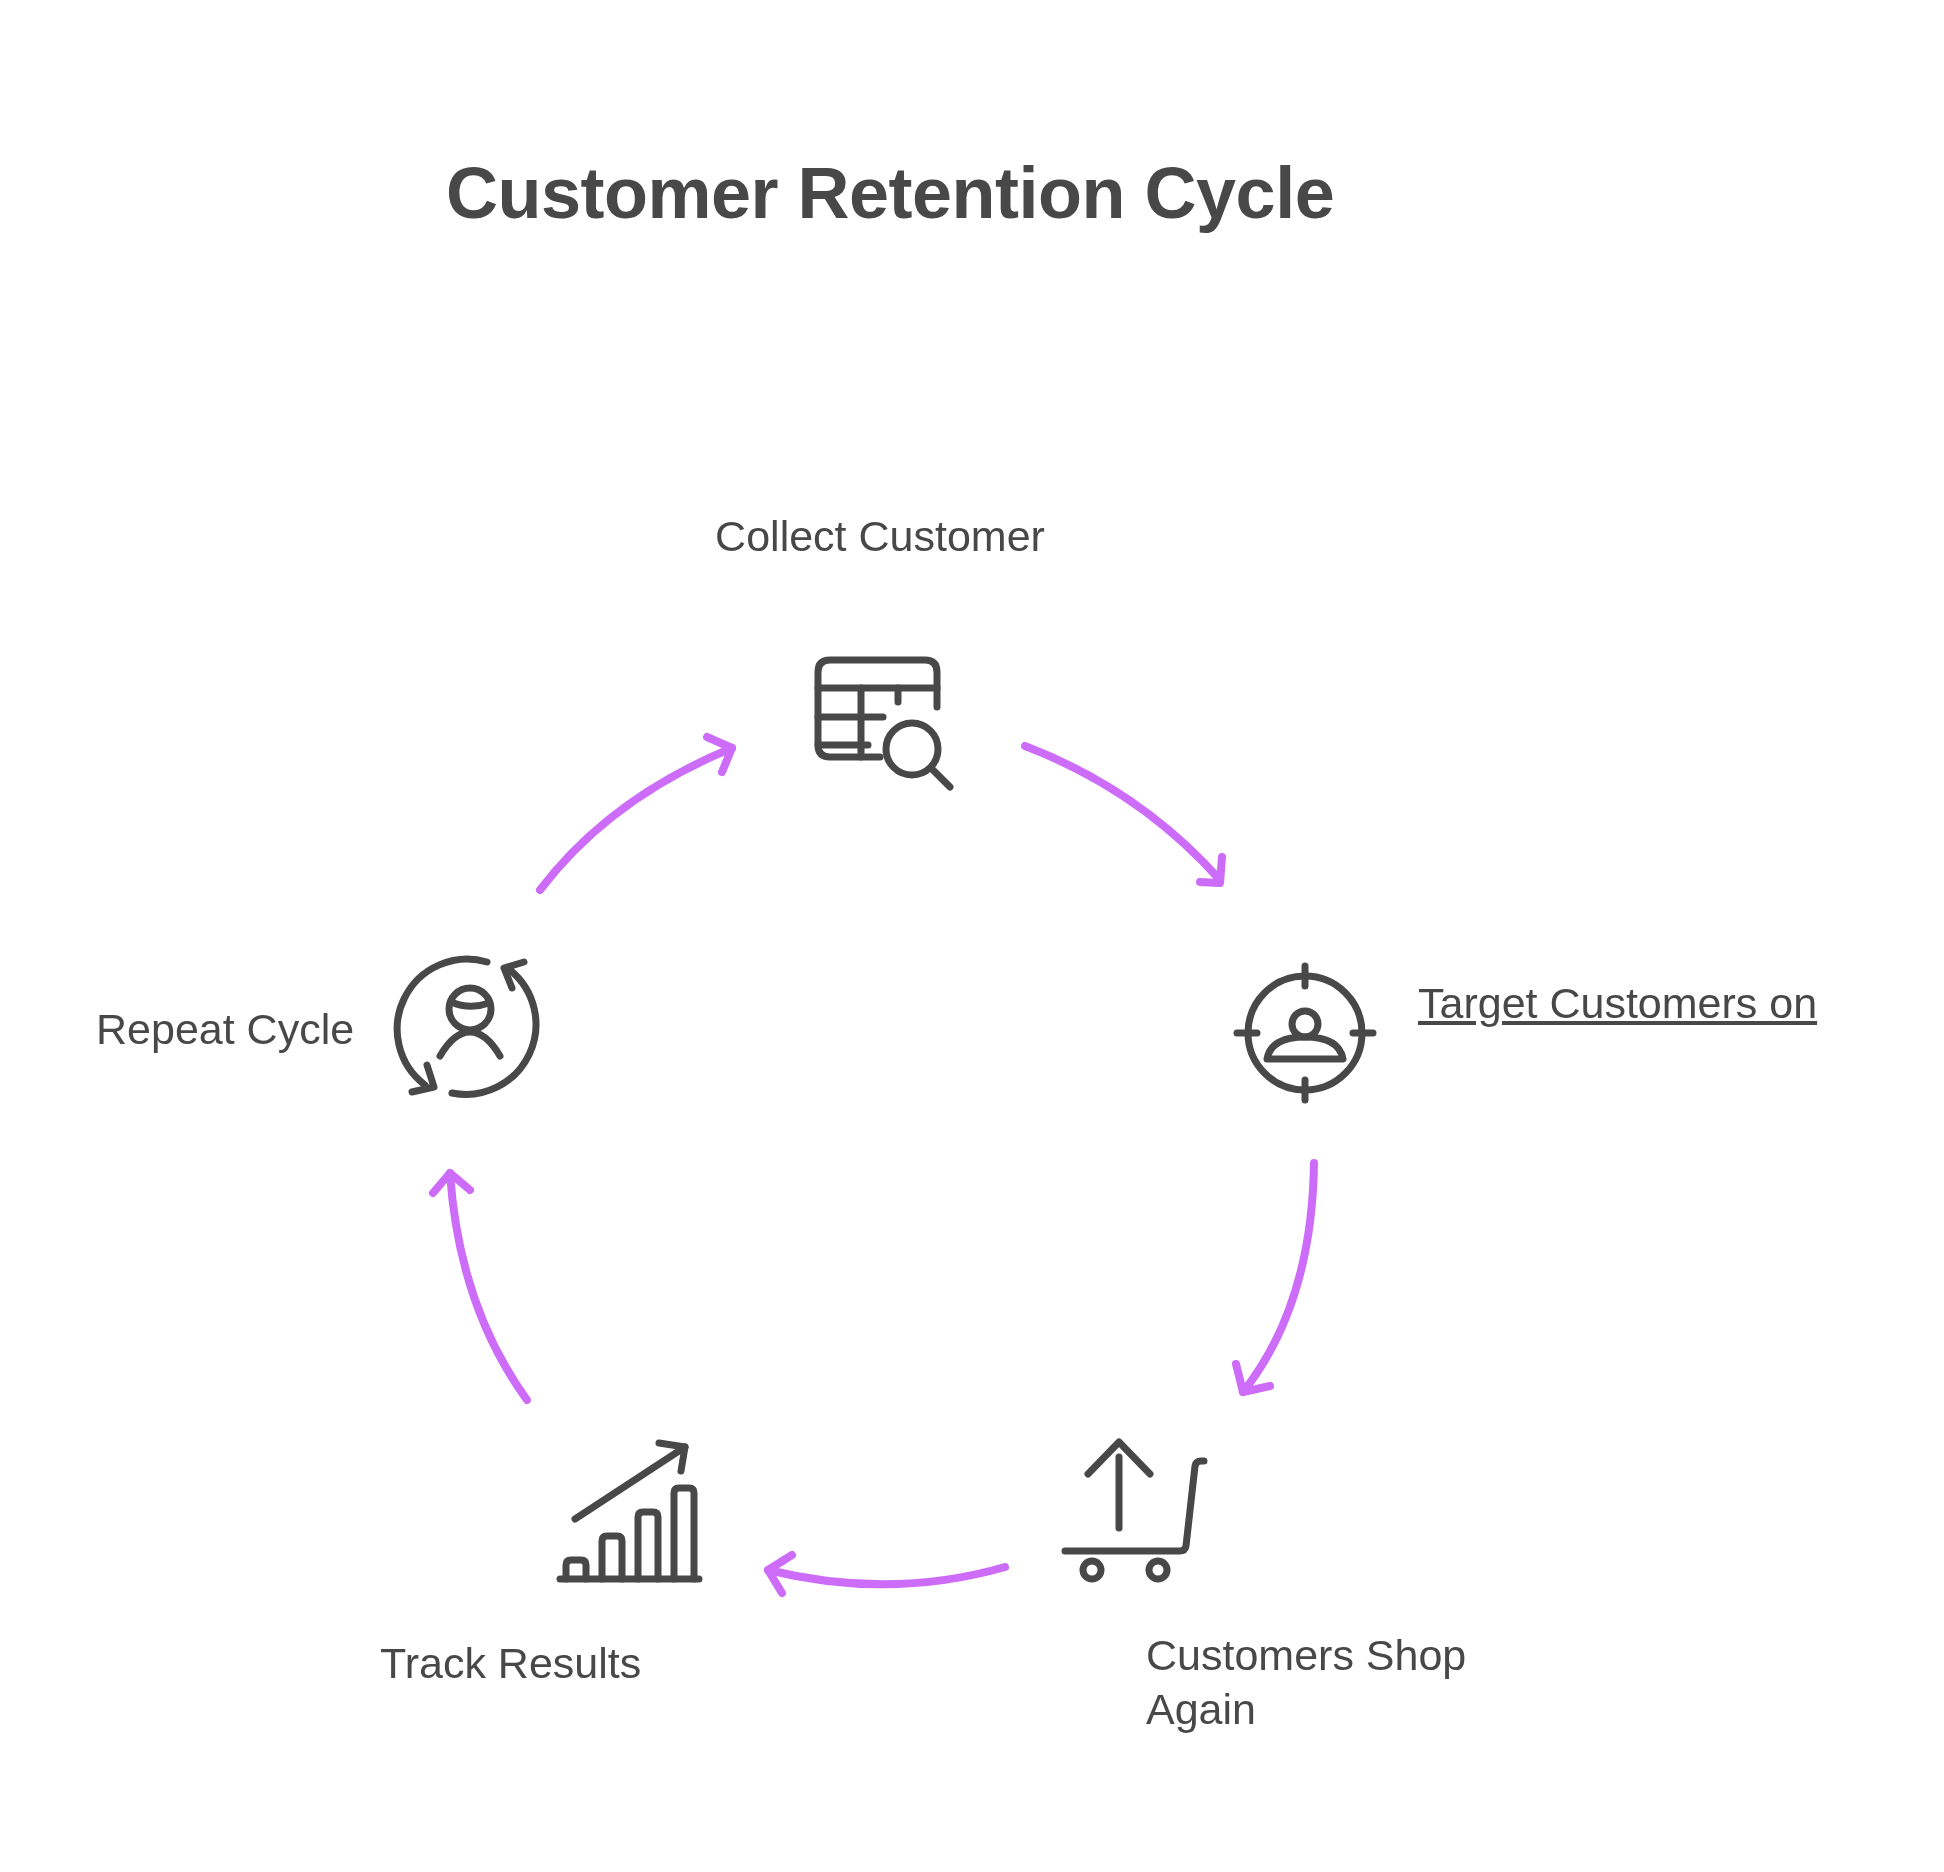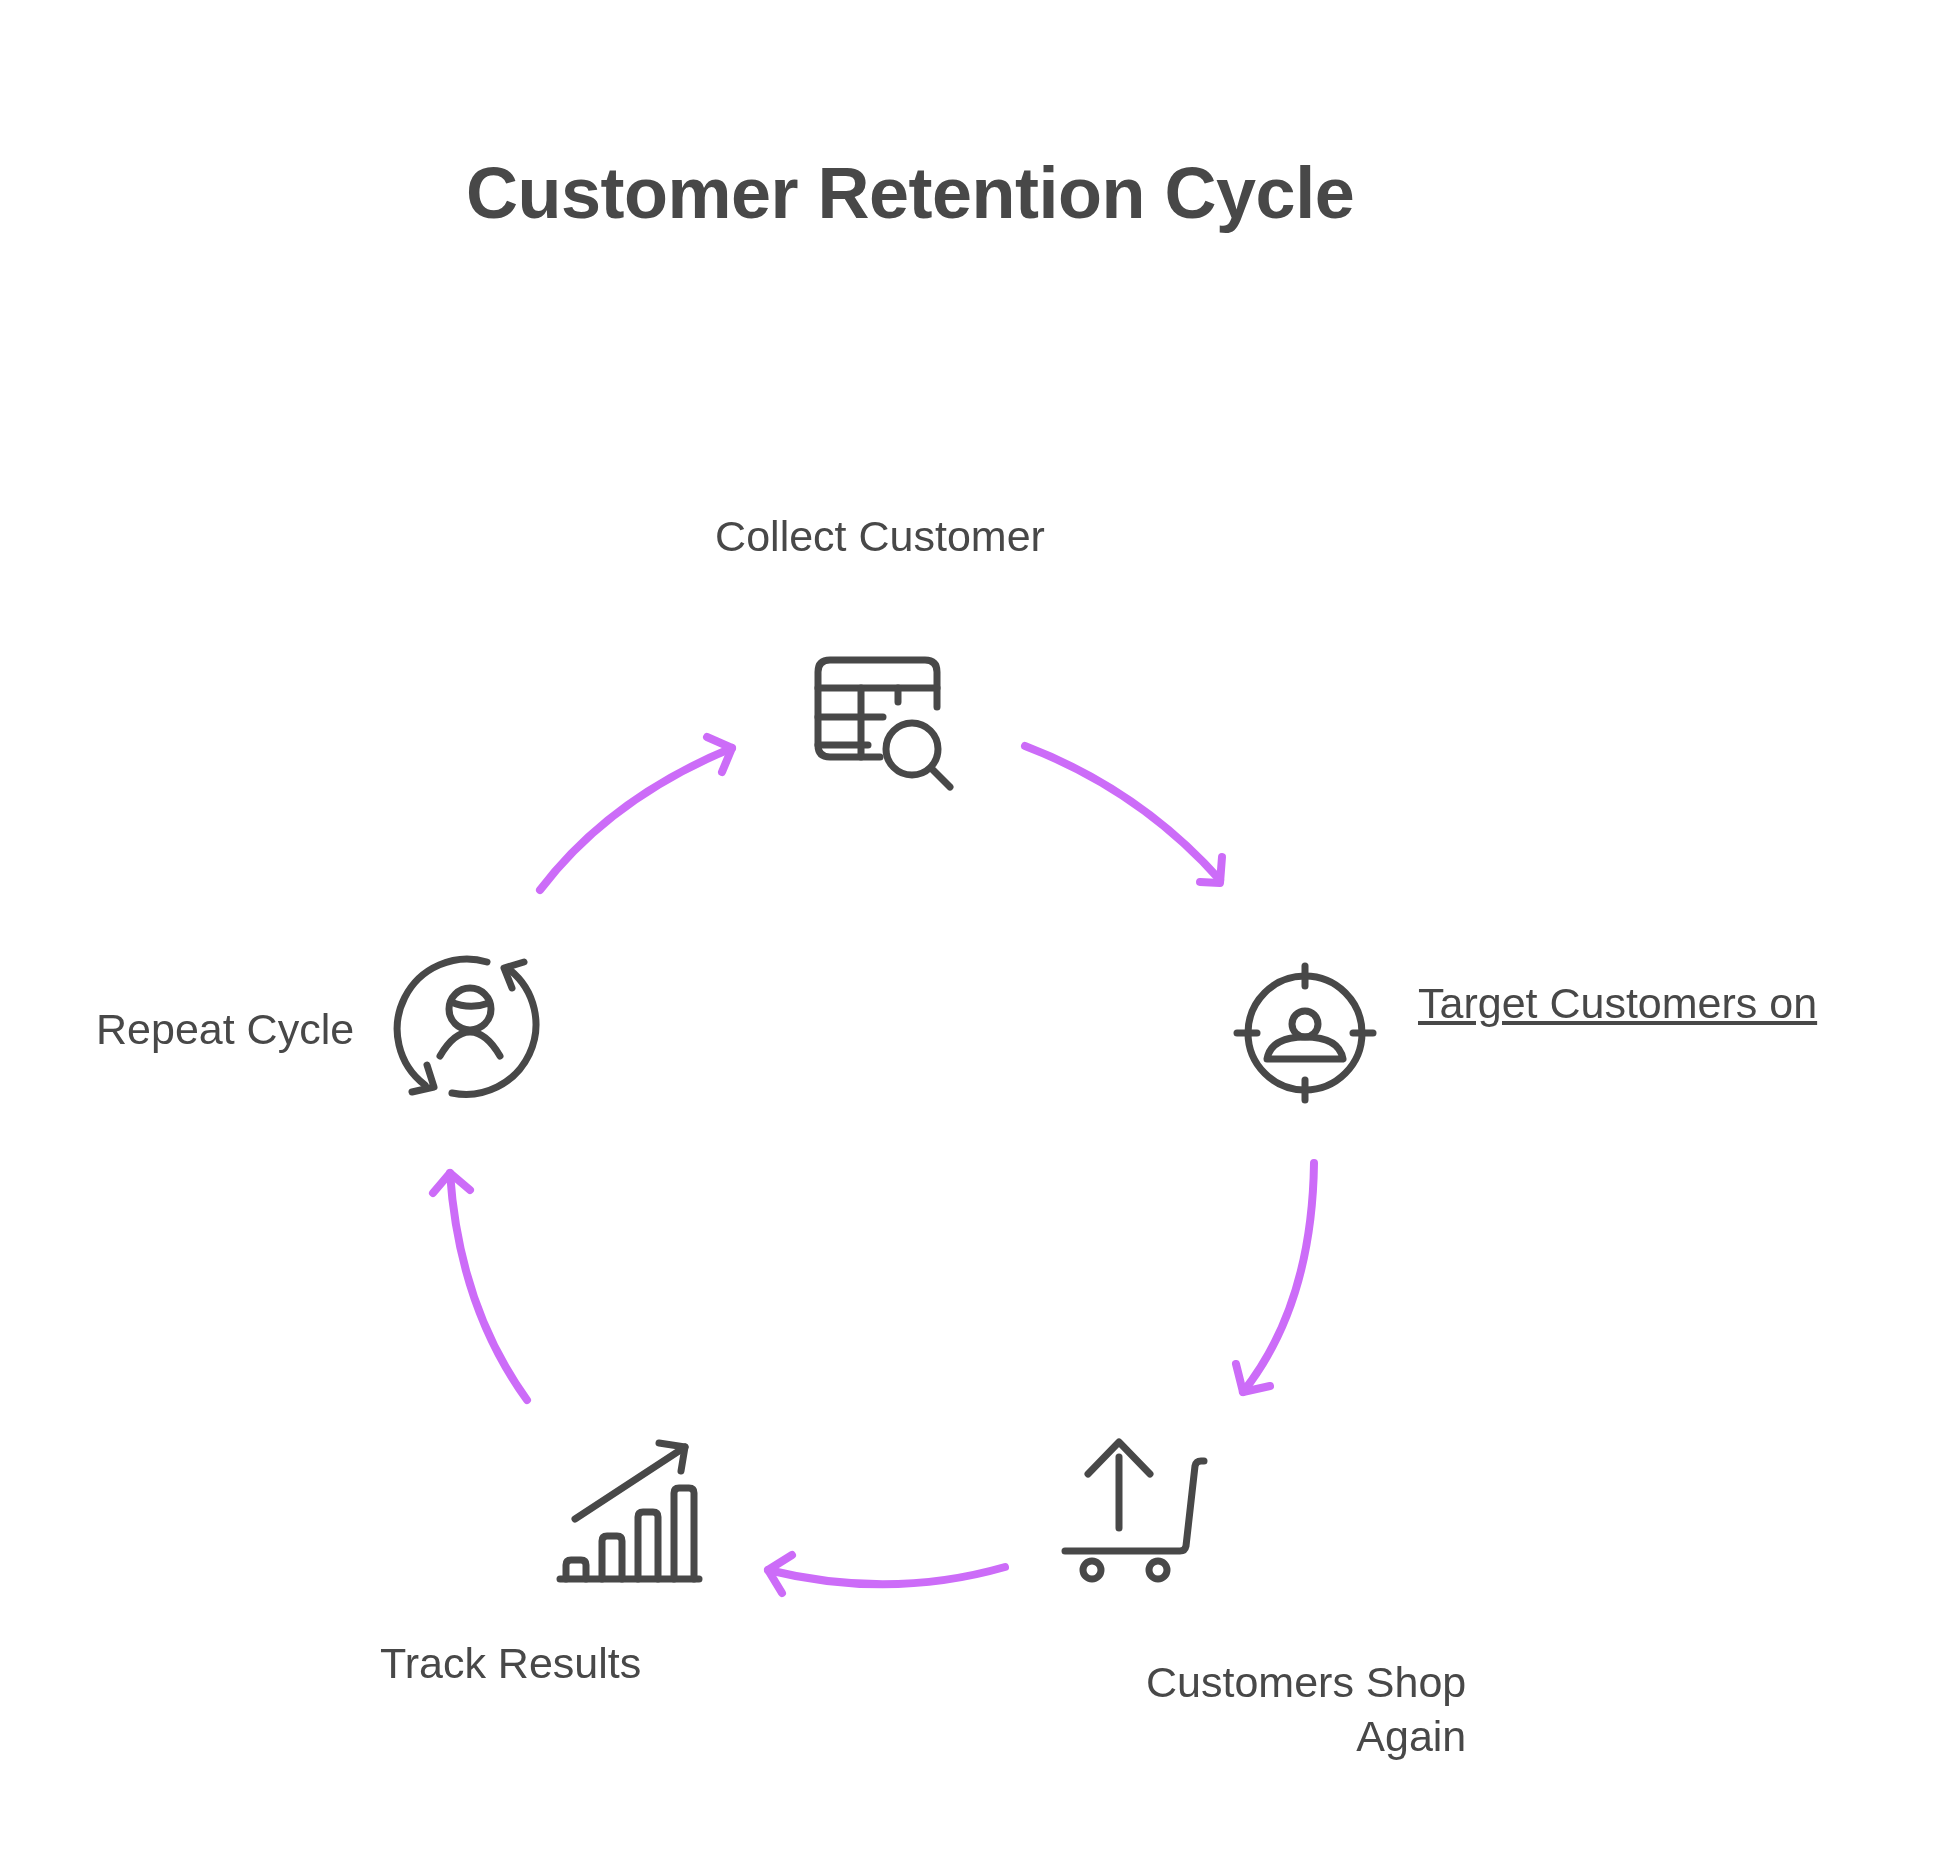--- a/index.html
+++ b/index.html
@@ -1,24 +1,24 @@
 <!DOCTYPE html>
 <html><head>
   <meta charset="utf-8">
   <style>
     html, body { margin: 0; padding: 0; background: #ffffff; }
     body { width: 1944px; height: 1872px; position: relative; overflow: hidden;
            font-family: "Liberation Sans", "DejaVu Sans", sans-serif; color: #484848; }
     .title { position: absolute; left: 446px; top: 152px; font-size: 72px; font-weight: 700;
-             color: #484848; letter-spacing: -0.5px; white-space: nowrap; margin-left: 20px; }
+             color: #484848; letter-spacing: -0.5px; white-space: nowrap; }
     .label { position: absolute; font-size: 43px; line-height: 54px; color: #484848; white-space: nowrap; }
     .label .ln { display: block; }
     #lbl-collect { left: 700px; top: 509px; width: 360px; text-align: center; }
     #lbl-target  { left: 1418px; top: 976px; text-align: left; text-decoration: underline; }
-    #lbl-shop    { left: 1146px; top: 1628px; text-align: right; margin-top: 27px; }
+    #lbl-shop    { left: 1146px; top: 1628px; text-align: left; }
     #lbl-track   { left: 356px; top: 1636px; margin-left: 24px; }
     #lbl-repeat  { left: 96px; top: 1002px; }
     svg.overlay { position: absolute; left: 0; top: 0; }
     .arrow { fill: none; stroke: #cc6cf8; stroke-width: 8; stroke-linecap: round; stroke-linejoin: round; }
     .icon { fill: none; stroke: #484848; stroke-width: 7; stroke-linecap: round; stroke-linejoin: round; }
   </style>
 </head>
 <body>
 
 <div class="title">Customer Retention Cycle</div>

